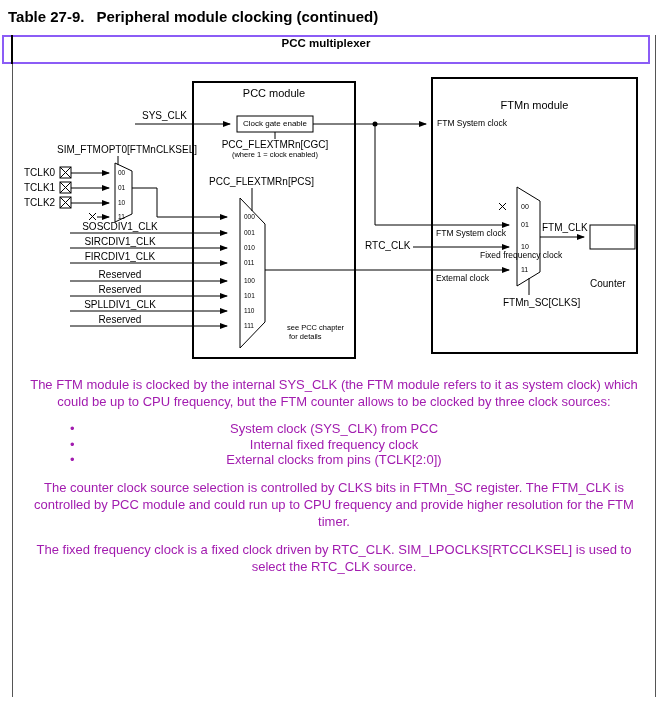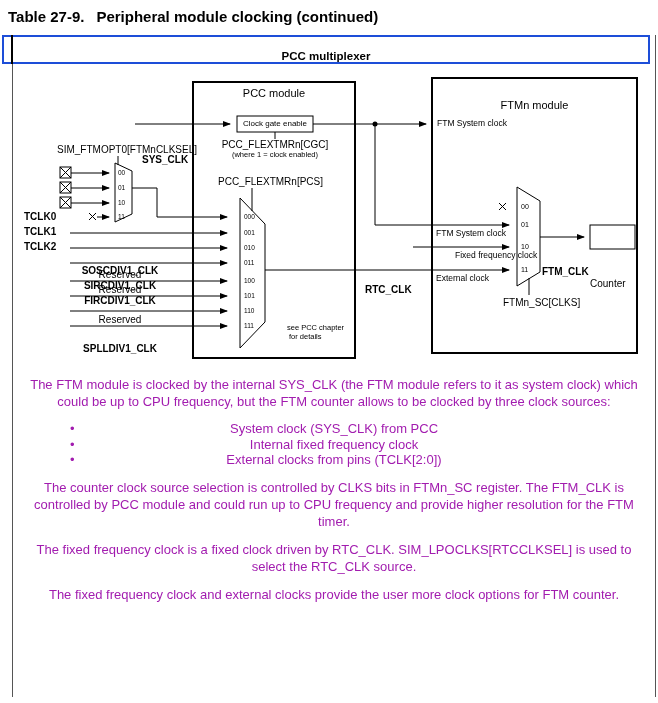--- a/index.html
+++ b/index.html
@@ -1,29 +1,29 @@
 <!DOCTYPE html>
 <html><head>
 <meta charset="utf-8">
 <style>
   html,body{margin:0;padding:0;background:#fff;}
   .page{position:relative;width:658px;height:697px;background:#ffffff;overflow:hidden;
         font-family:"Liberation Sans",sans-serif;color:#000;}
   .abs{position:absolute;}
   .doc-title{top:8px;left:8px;font-size:15px;font-weight:bold;white-space:nowrap;}
   .doc-title .gap{display:inline-block;width:12px;}
-  .tbl-header{left:2px;top:35px;width:644px;height:25px;border:2px solid #1d4ed8;
-              display:flex;align-items:flex-end;justify-content:center;
+  .tbl-header{left:2px;top:35px;width:644px;height:25px;border:2px solid #8b5cf6;
+              display:flex;align-items:flex-start;justify-content:center;
               font-size:11.5px;font-weight:bold;}
   .col-line-hdr{left:11px;top:35px;width:2px;height:29px;background:#000;}
   .col-line{left:12px;top:64px;width:1px;height:639px;background:#555;}
   .right-line{left:655px;top:35px;width:1px;height:668px;background:#555;}
   svg.wires{left:0;top:0;pointer-events:none;}
   .lbl{position:absolute;font-size:10px;white-space:nowrap;line-height:11px;}
-  .lbl.b{font-weight:700;margin-top:44px;}
+  .lbl.b{font-weight:400;}
   .lbl.c{text-align:center;white-space:normal;}
   .module-title{position:absolute;text-align:center;font-weight:normal;font-size:11px;}
   .tiny{font-size:7.5px;line-height:8.5px;}
   .bit{position:absolute;font-size:6.5px;line-height:7px;white-space:nowrap;}
   .gate-text{position:absolute;left:237px;top:119px;width:76px;text-align:center;font-size:8px;}
   .ftm-in{position:absolute;font-size:8.5px;white-space:nowrap;}
   .counter-text{position:absolute;left:590px;top:230px;width:45px;text-align:left;font-size:10px;margin-top:48px;}
   .body-text{left:13px;top:376px;width:612px;padding:0 15px;text-align:center;
              font-size:13px;line-height:17px;color:#a21caf;}
   .body-text p{margin:0 0 11px 0;}
@@ -121,21 +121,21 @@
 
   <div class="lbl b" style="left:24px;top:167px;">TCLK0</div>
   <div class="lbl b" style="left:24px;top:182px;">TCLK1</div>
   <div class="lbl b" style="left:24px;top:197px;">TCLK2</div>
 
   <div class="bit" style="left:118px;top:169px;">00</div>
   <div class="bit" style="left:118px;top:184px;">01</div>
   <div class="bit" style="left:118px;top:199px;">10</div>
   <div class="bit" style="left:118px;top:213px;">11</div>
 
-  <div class="lbl" style="left:218px;top:176px;">PCC_FLEXTMRn[PCS]</div>
+  <div class="lbl" style="left:209px;top:176px;">PCC_FLEXTMRn[PCS]</div>
 
   <div class="lbl c b" style="left:60px;top:221px;width:120px;">SOSCDIV1_CLK</div>
   <div class="lbl c b" style="left:60px;top:236px;width:120px;">SIRCDIV1_CLK</div>
   <div class="lbl c b" style="left:60px;top:251px;width:120px;">FIRCDIV1_CLK</div>
   <div class="lbl c" style="left:60px;top:269px;width:120px;">Reserved</div>
   <div class="lbl c" style="left:60px;top:284px;width:120px;">Reserved</div>
   <div class="lbl c b" style="left:60px;top:299px;width:120px;">SPLLDIV1_CLK</div>
   <div class="lbl c" style="left:60px;top:314px;width:120px;">Reserved</div>
 
   <div class="bit" style="left:244px;top:213px;">000</div>
@@ -152,32 +152,31 @@
 
   <div class="ftm-in" style="left:437px;top:118px;">FTM System clock</div>
   <div class="lbl b" style="left:365px;top:240px;">RTC_CLK</div>
 
   <div class="bit" style="left:521px;top:203px;font-size:7px;">00</div>
   <div class="bit" style="left:521px;top:221px;font-size:7px;">01</div>
   <div class="bit" style="left:521px;top:243px;font-size:7px;">10</div>
   <div class="bit" style="left:521px;top:266px;font-size:7px;">11</div>
 
   <div class="ftm-in" style="left:436px;top:228px;">FTM System clock</div>
-  <div class="ftm-in" style="left:411px;top:250px;padding-left:44px;">Fixed frequency clock</div>
+  <div class="ftm-in" style="left:436px;top:250px;padding-left:44px;">Fixed frequency clock</div>
   <div class="ftm-in" style="left:436px;top:273px;">External clock</div>
 
   <div class="lbl b" style="left:542px;top:222px;">FTM_CLK</div>
   <div class="counter-text">Counter</div>
   <div class="lbl" style="left:503px;top:297px;">FTMn_SC[CLKS]</div>
 
   <div class="abs body-text">
     <p>The FTM module is clocked by the internal SYS_CLK (the FTM module refers to it as system clock) which could be up to CPU frequency, but the FTM counter allows to be clocked by three clock sources:</p>
     <ul>
       <li><span class="dot">•</span><span>System clock (SYS_CLK) from PCC</span></li>
       <li><span class="dot">•</span><span>Internal fixed frequency clock</span></li>
       <li><span class="dot">•</span><span>External clocks from pins (TCLK[2:0])</span></li>
     </ul>
     <p>The counter clock source selection is controlled by CLKS bits in FTMn_SC register. The FTM_CLK is controlled by PCC module and could run up to CPU frequency and provide higher resolution for the FTM timer.</p>
     <p>The fixed frequency clock is a fixed clock driven by RTC_CLK. SIM_LPOCLKS[RTCCLKSEL] is used to select the RTC_CLK source.</p>
-    <p>The fixed frequency clock and external clocks provide the user more clock options for FTM counter.</p>
   </div>
 
 </div>
 
 </body></html>

